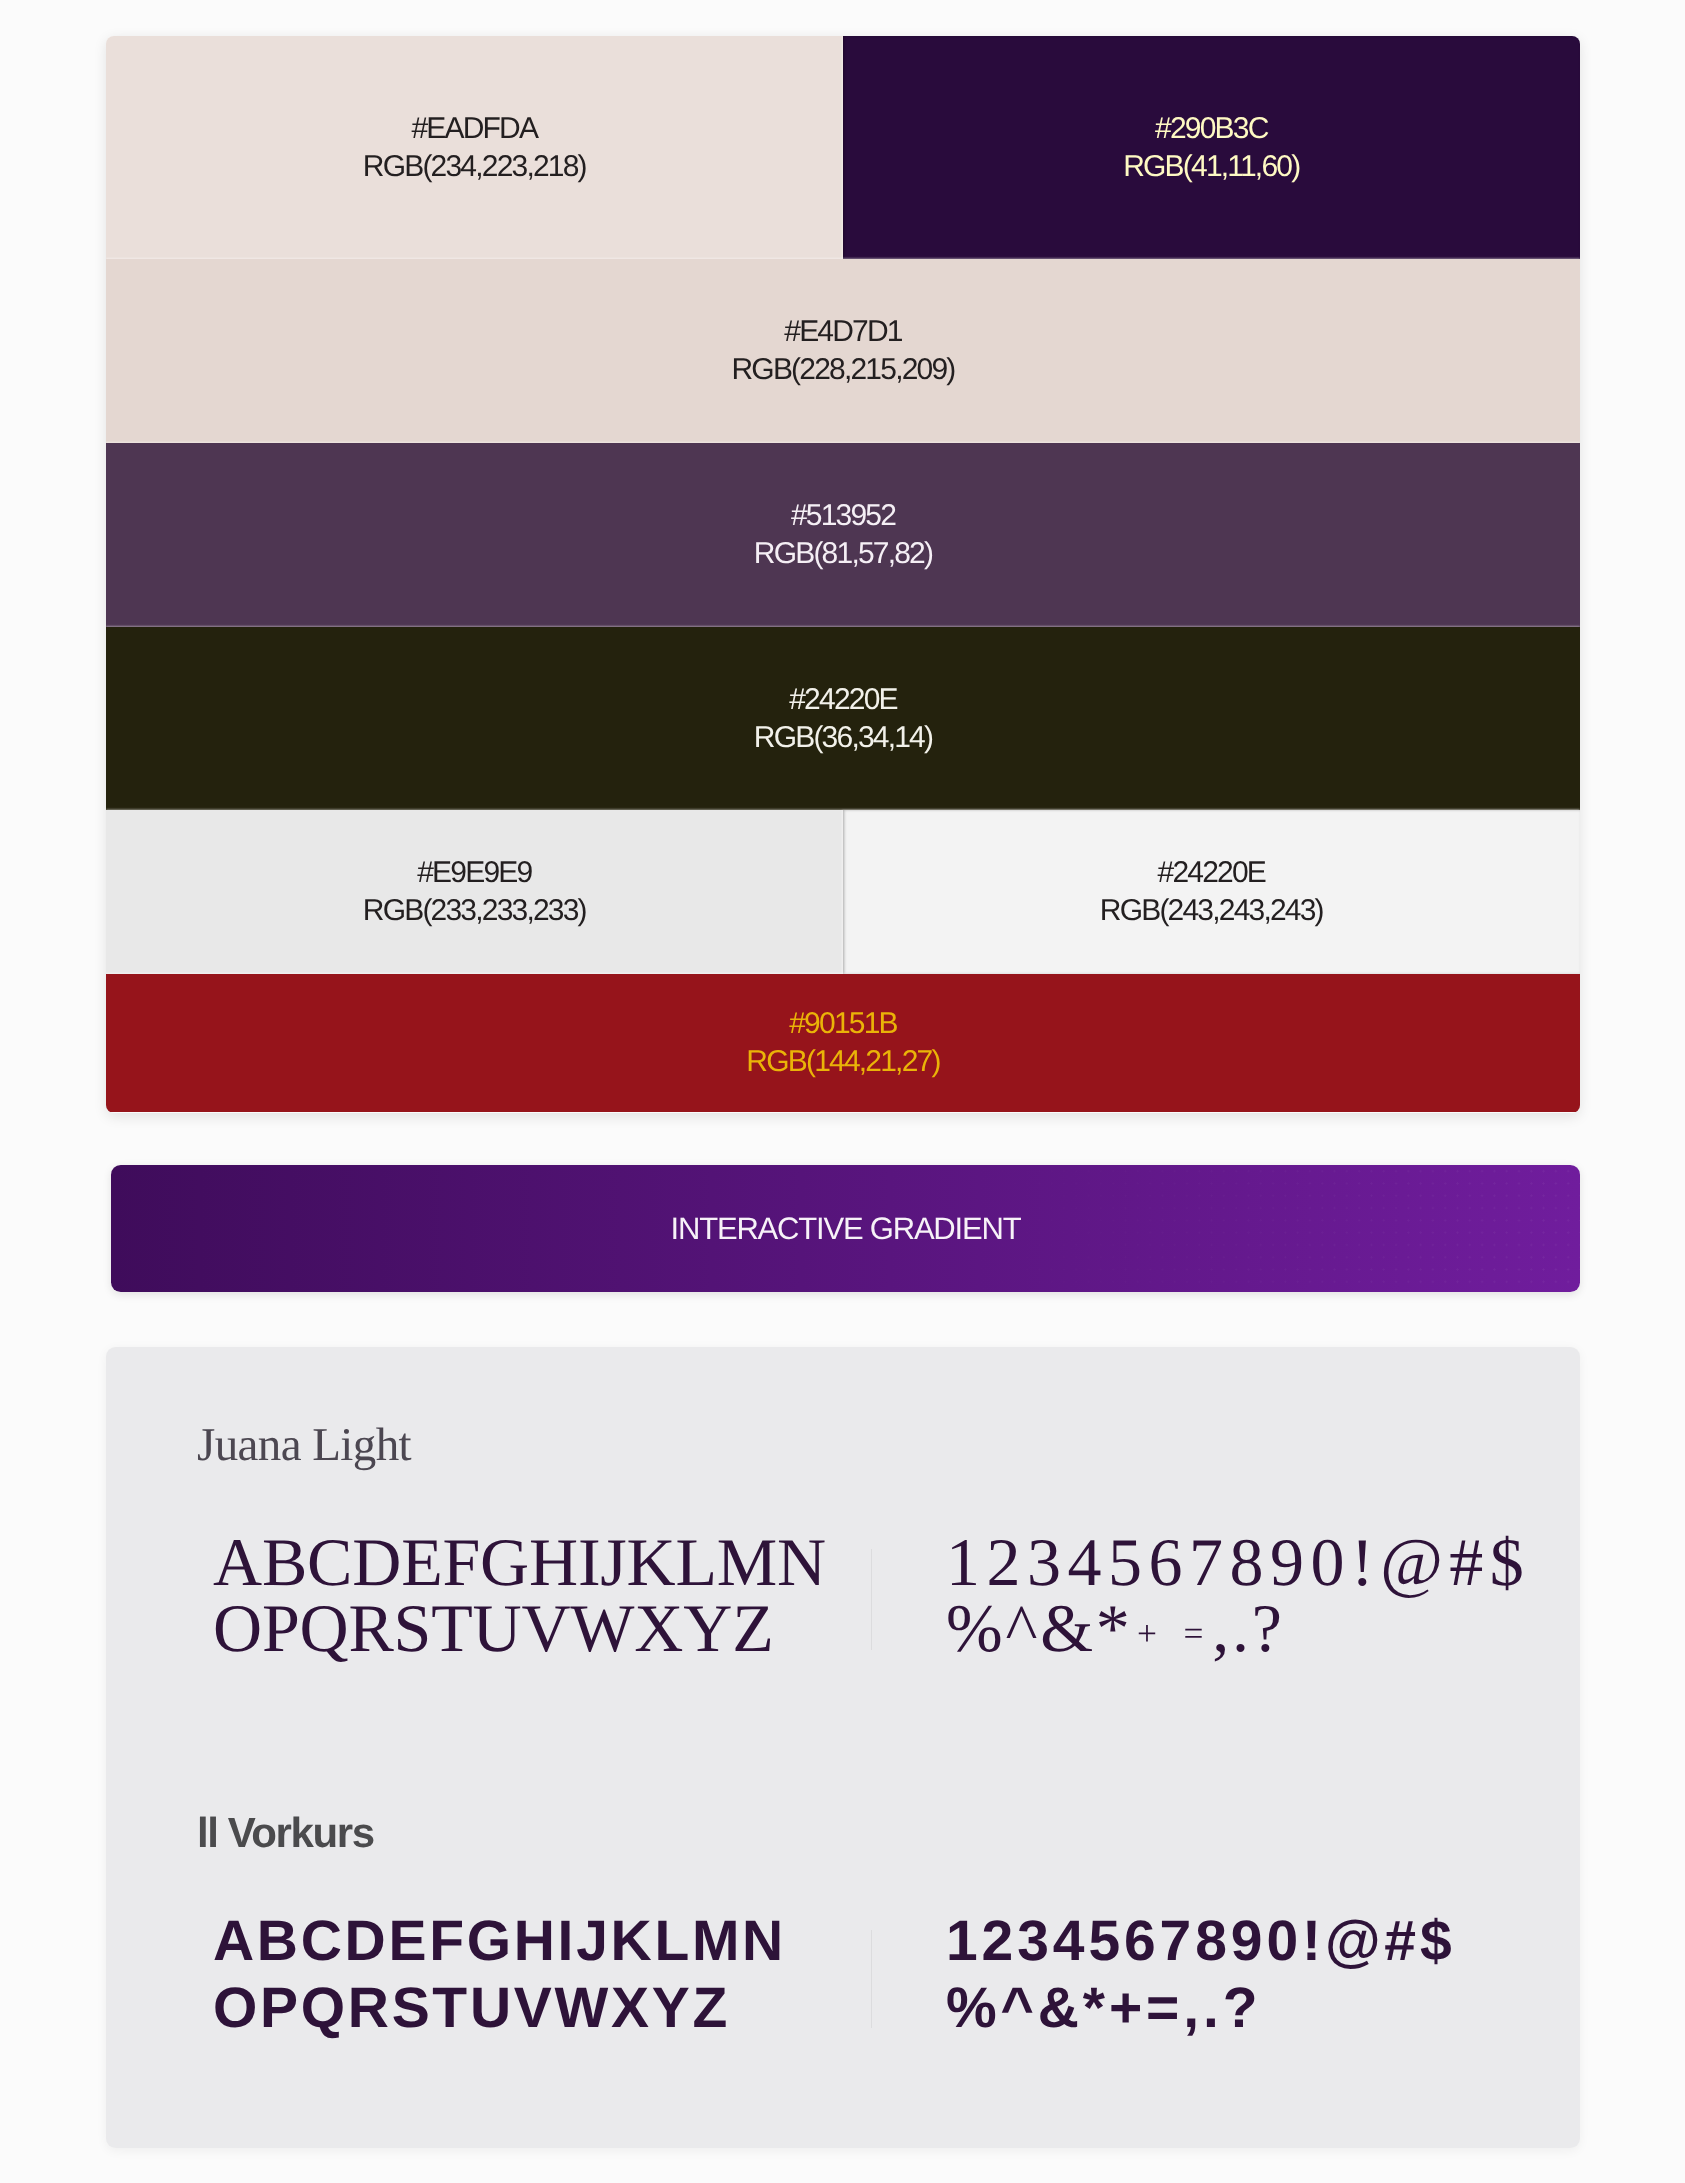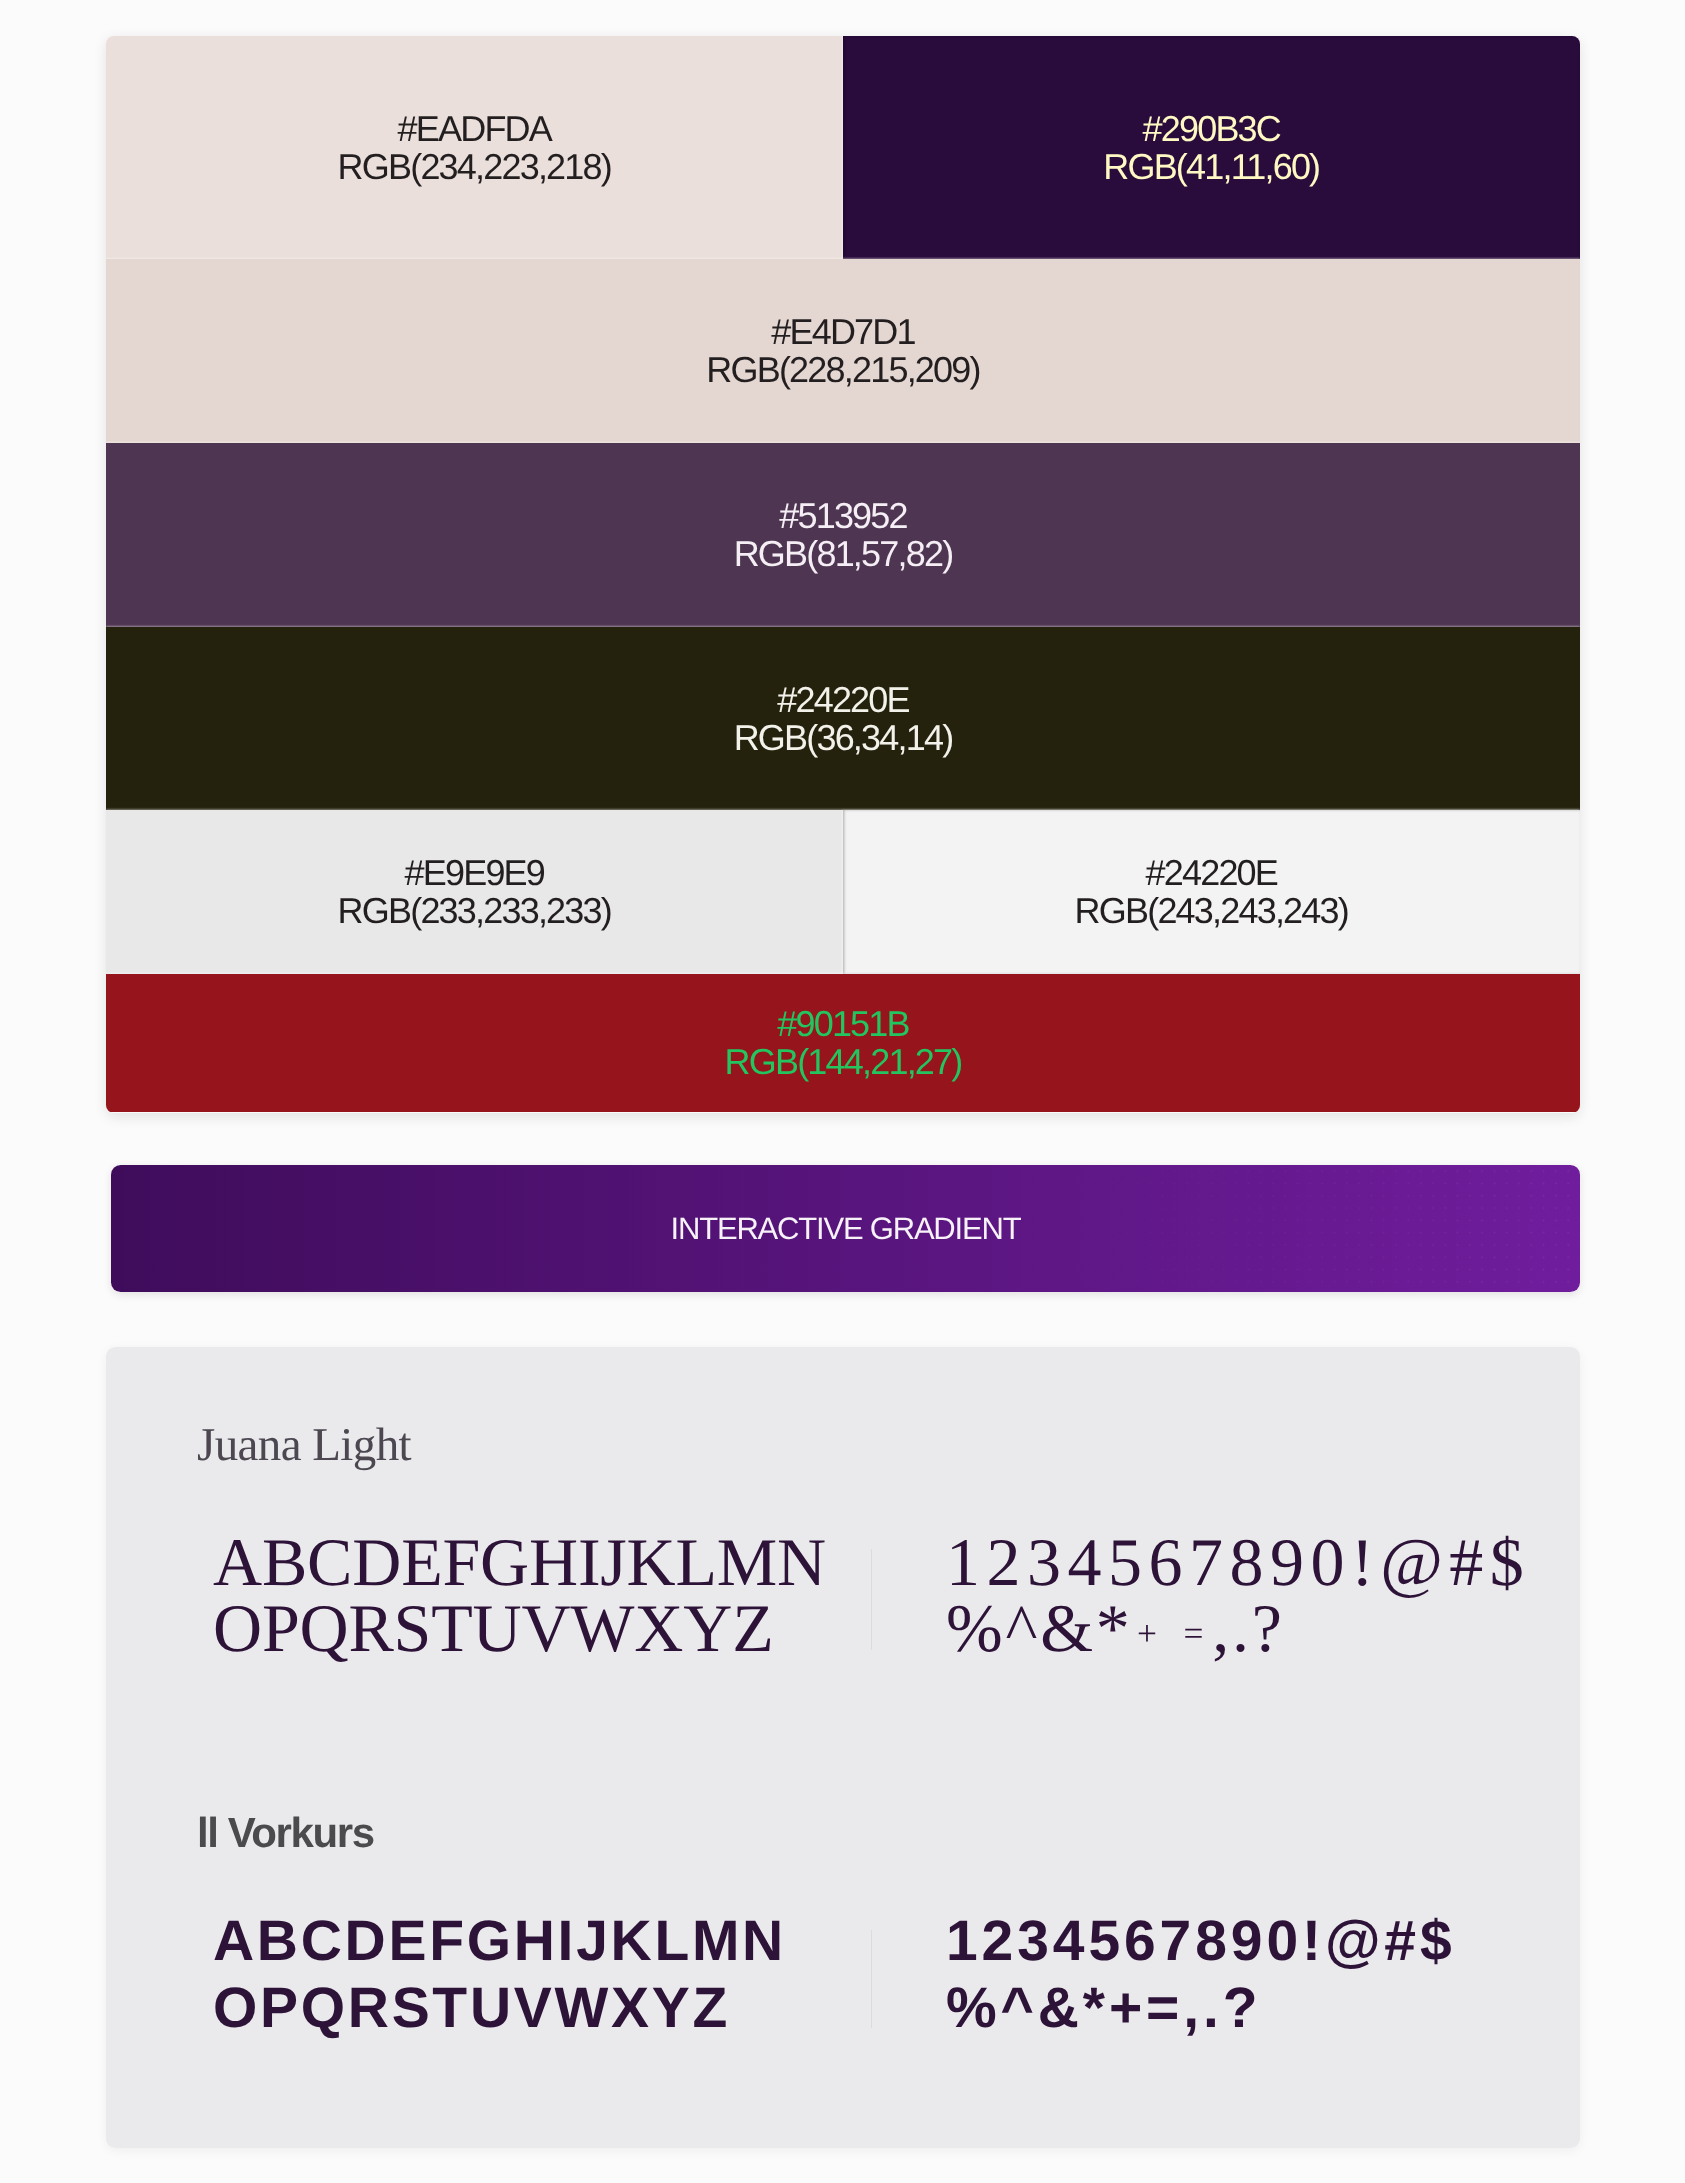--- a/index.html
+++ b/index.html
@@ -18,21 +18,21 @@
     position:absolute; left:106px; top:36px; width:1474px; height:1077px;
     border-radius:8px; overflow:hidden;
     box-shadow:0 3.5px 12.3px rgba(0,0,0,0.10);
   }
   .swatch-row{ display:flex; width:100%; position:relative; }
   .swatch-row + .swatch-row{ box-shadow:0 -0.9px 1.8px rgba(255,252,253,0.42), 0 1.3px 2.6px rgba(0,0,0,0.42) inset; }
   .swatch + .swatch{ box-shadow:-0.9px 0 1.8px rgba(255,252,253,0.42), 1.3px 0 2.6px rgba(0,0,0,0.26) inset; }
   .swatch{
     display:flex; flex-direction:column; align-items:center; justify-content:center;
     text-align:right; line-height:38px;
-    font-size:36px; font-weight:400; letter-spacing:-1.8px;
+    font-size:30px; font-weight:400; letter-spacing:-1.8px;
   }
   .swatch span{ display:block; }
 
   
   .gradient-bar{
     position:absolute; left:111px; top:1165px; width:1469px; height:127px;
     border-radius:9.7px;
     background:linear-gradient(90deg,#3f0c5b 0%, #701d9d 100%);
     display:flex; align-items:center; justify-content:center;
     box-shadow:0 2.6px 8px rgba(0,0,0,0.10);
@@ -128,21 +128,21 @@
         <div class="swatch" style="flex: 839 0 0px; background: rgb(232, 232, 232); color: rgb(35, 31, 32);">
           <span>#E9E9E9</span>
           <span>RGB(233,233,233)</span>
         </div>
         <div class="swatch" style="flex: 840 0 0px; background: rgb(243, 243, 243); color: rgb(35, 31, 32);">
           <span>#24220E</span>
           <span>RGB(243,243,243)</span>
         </div>
       </div>
       <div class="swatch-row" style="height: 138px;">
-        <div class="swatch" style="flex: 1679 0 0px; background: rgb(150, 20, 27); color: #22c55e;">
+        <div class="swatch" style="flex: 1679 0 0px; background: rgb(150, 20, 27); color: #eab308;">
           <span>#90151B</span>
           <span>RGB(144,21,27)</span>
         </div>
       </div>
     </div>
 
   <div class="gradient-bar">
     <div class="dots"></div>
     <div class="label">INTERACTIVE GRADIENT</div>
   </div>

